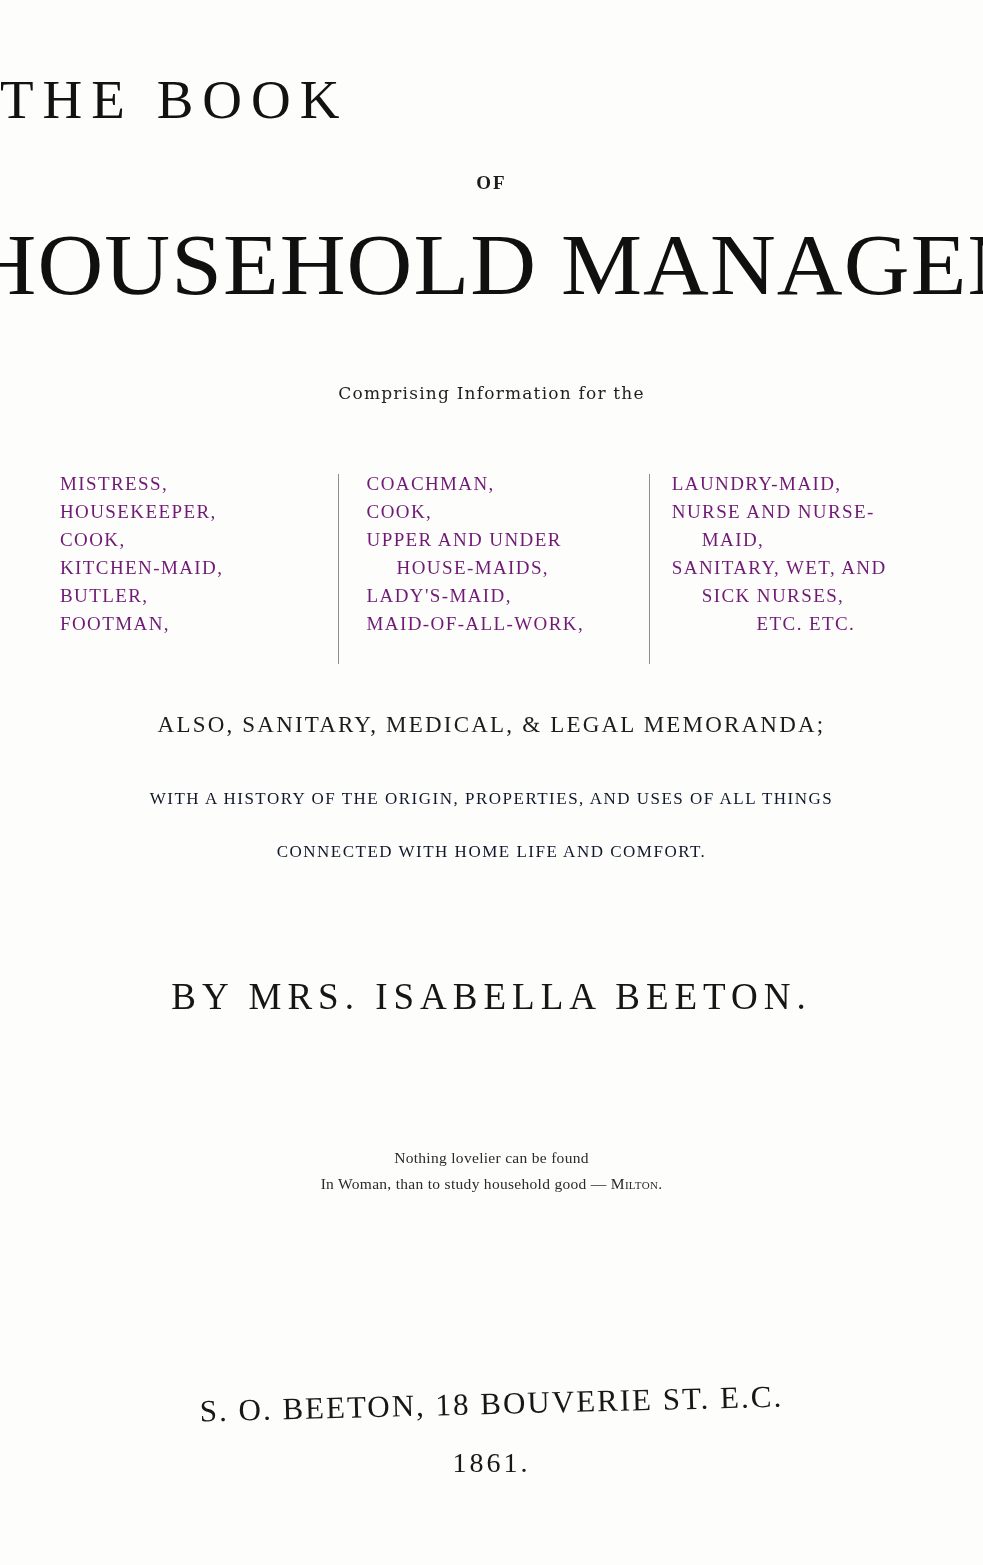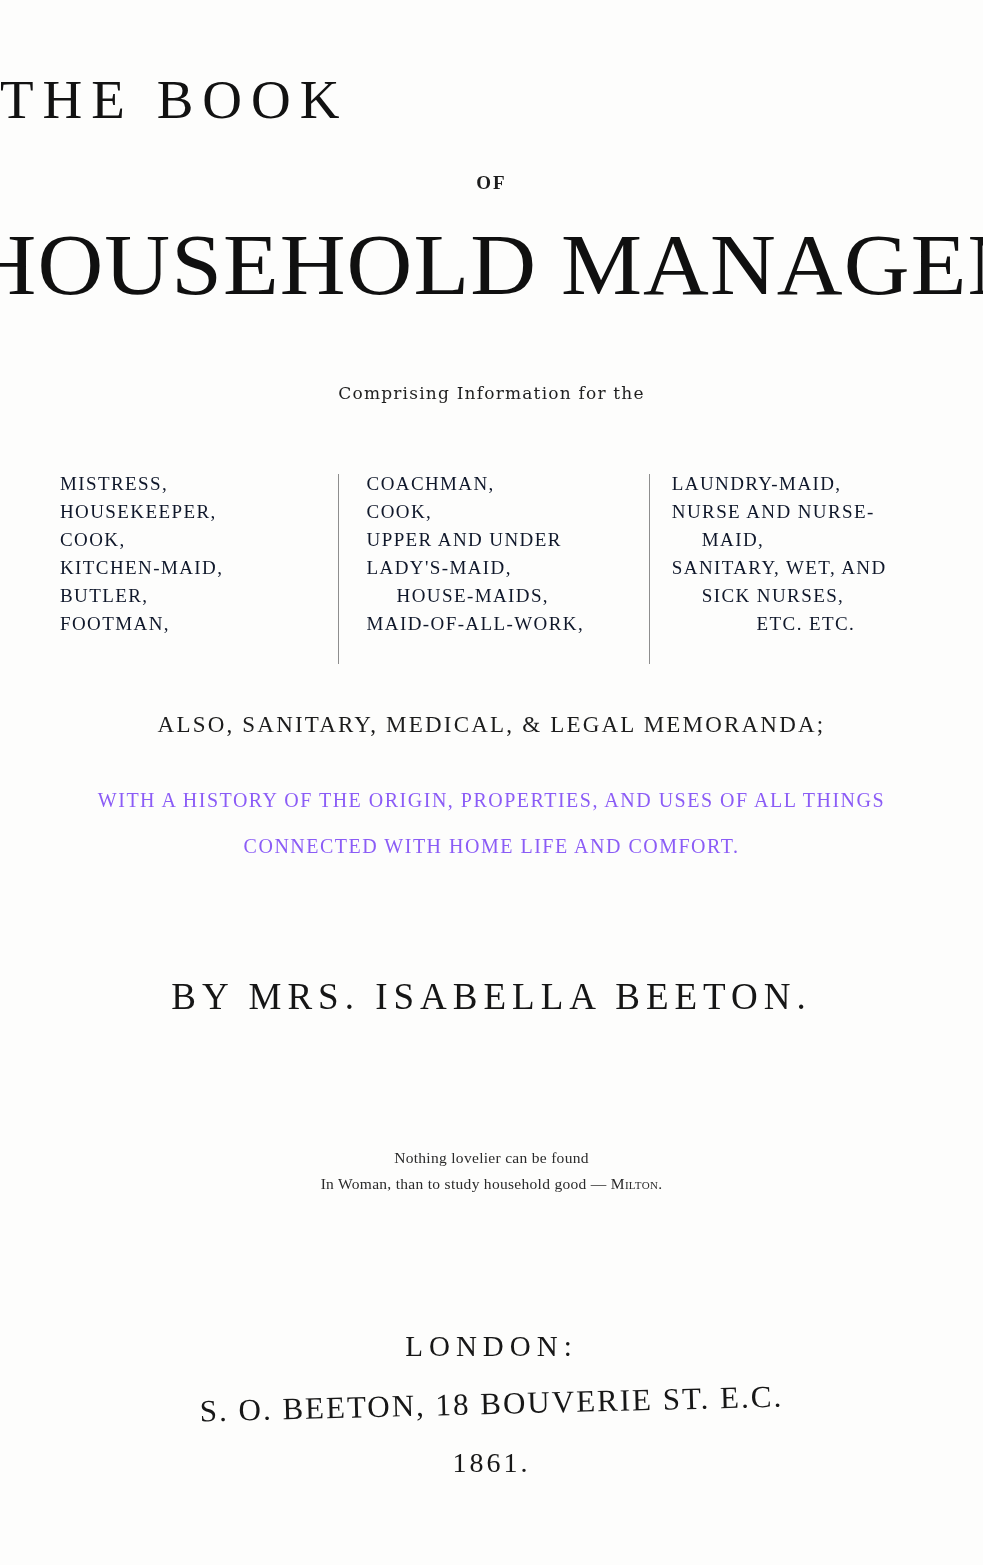--- a/index.html
+++ b/index.html
@@ -86,21 +86,21 @@
     top: 470px;
     left: 60px;
     width: 880px;
     display: flex;
     align-items: flex-start;
   }
   .col {
     font-size: 19px;
     line-height: 28px;
     letter-spacing: 1.4px;
-    color: #0f172a;
+    color: #701a75;
     white-space: nowrap;
   }
   .col-1 { width: 295px; padding-right: 0; }
   .col-2 { width: 300px; padding-left: 28px; }
   .col-3 { width: 285px; padding-left: 22px; }
   .col .ln { display: block; }
   .col .ln.indent { padding-left: 30px; }
   .col .ln.center { text-align: center; padding-left: 0; }
 
   .divider {
@@ -123,27 +123,27 @@
     color: #1c1c1c;
   }
 
   
   .history {
     position: absolute;
     top: 789px;
     left: 0;
     width: 983px;
     text-align: center;
-    font-size: 20px;
+    font-size: 17px;
     letter-spacing: 1.5px;
-    color: #8b5cf6;
+    color: #0f172a;
   }
   .history .l2 {
     display: block;
-    margin-top: 23px;
+    margin-top: 33px;
   }
 
   
   .author {
     position: absolute;
     top: 975px;
     left: 0;
     width: 983px;
     text-align: center;
     font-size: 37px;
@@ -224,22 +224,22 @@
       <span class="ln">BUTLER,</span>
       <span class="ln">FOOTMAN,</span>
     </div>
 
     <div class="divider"></div>
 
     <div class="col col-2">
       <span class="ln">COACHMAN,</span>
       <span class="ln">COOK,</span>
       <span class="ln">UPPER AND UNDER</span>
+      <span class="ln indent">HOUSE-MAIDS,</span>
       <span class="ln">LADY'S-MAID,</span>
-      <span class="ln indent">HOUSE-MAIDS,</span>
       <span class="ln">MAID-OF-ALL-WORK,</span>
     </div>
 
     <div class="divider"></div>
 
     <div class="col col-3">
       <span class="ln">LAUNDRY-MAID,</span>
       <span class="ln">NURSE AND NURSE-</span>
       <span class="ln indent">MAID,</span>
       <span class="ln">SANITARY, WET, AND</span>
@@ -256,19 +256,18 @@
     <span class="l2">CONNECTED WITH HOME LIFE AND COMFORT.</span>
   </div>
 
   <div class="author">BY MRS. ISABELLA BEETON.</div>
 
   <div class="epigraph">
     <span class="e1">Nothing lovelier can be found</span>
     <span class="e2"><span>In Woman, than to study household good — </span><span class="src">Milton.</span></span>
   </div>
 
-  <div class="london">LONDON:</div>
 
   <div class="publisher">S. O. BEETON, 18 BOUVERIE ST. E.C.</div>
 
   <div class="year">1861.</div>
 
 </div>
 
 </body></html>

